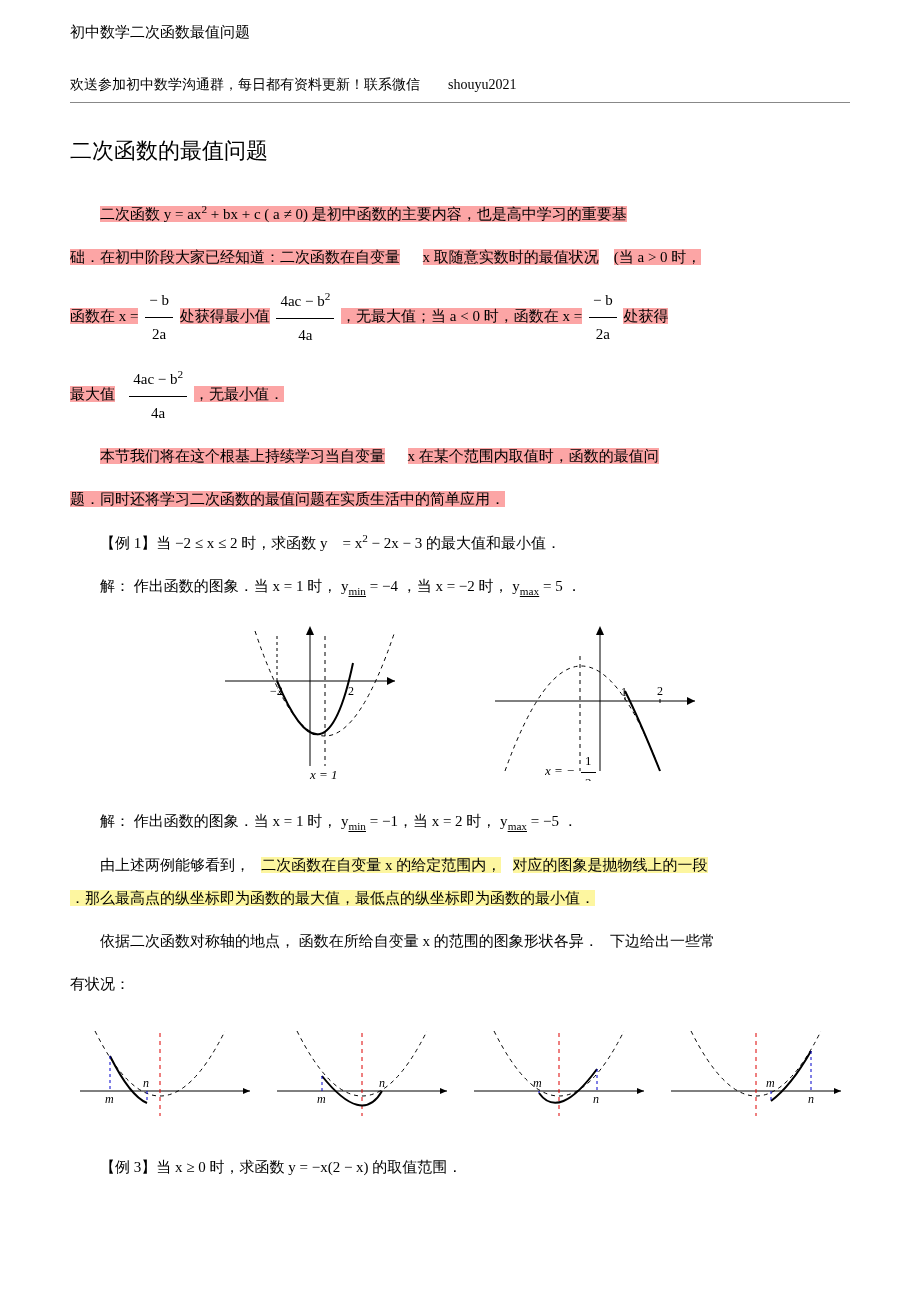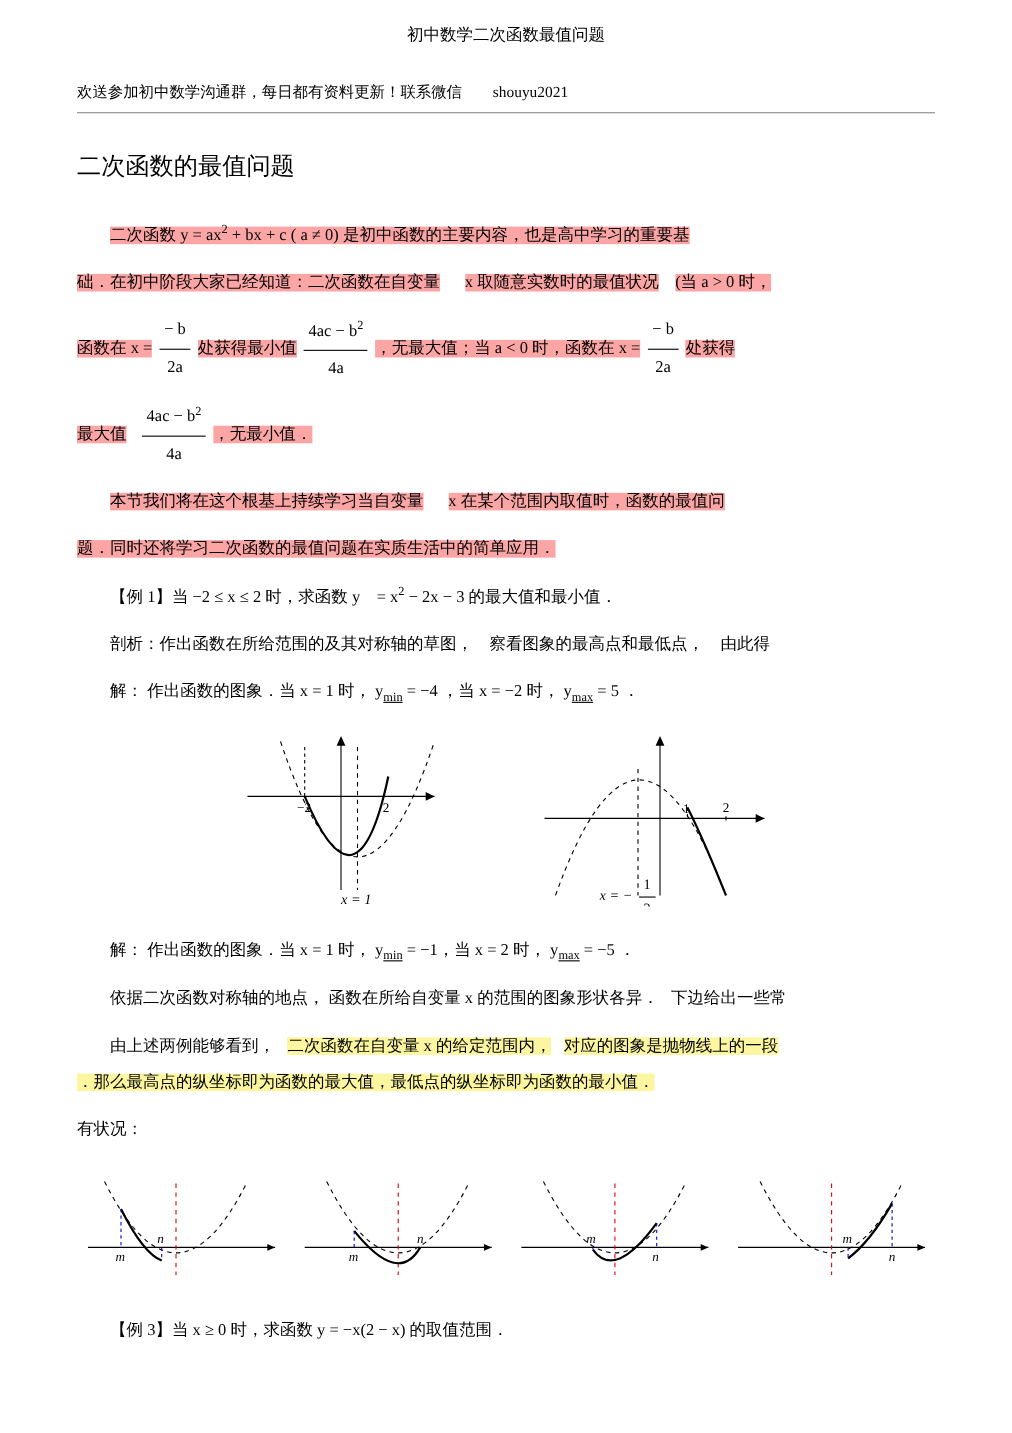--- a/index.html
+++ b/index.html
@@ -10,21 +10,20 @@
   background: #fff;
   color: #000;
   font-size: 15px;
   line-height: 1.6;
 }
 .page {
   padding: 20px 70px 30px 70px;
   box-sizing: border-box;
 }
 .top-title {
-  text-align: center;
   font-size: 15px;
   margin-bottom: 30px;
 }
 .notice {
   font-size: 14px;
   margin-bottom: 6px;
 }
 hr.rule {
   border: none;
   border-top: 1px solid #888;
@@ -143,27 +142,20 @@
   <p class="body-noindent">
     <span class="hl">题．同时还将学习二次函数的最值问题在实质生活中的简单应用．</span>
   </p>
 
   <p class="body">
     <span>【例 1】当  −2 ≤ x ≤ 2 时，求函数  y</span>
     &nbsp;&nbsp;
     <span>= x</span><span class="sup">2</span><span> − 2x − 3 的最大值和最小值．</span>
   </p>
 
-  <p class="body">
-    <span>剖析：作出函数在所给范围的及其对称轴的草图，</span>
-    &nbsp;&nbsp;
-    <span>察看图象的最高点和最低点，</span>
-    &nbsp;&nbsp;
-    <span>由此得</span>
-  </p>
 
   <p class="body">
     <span>解：  作出函数的图象．当   x = 1 时，  y</span><span class="sub">min</span><span>  = −4 ，当 x = −2 时，  y</span><span class="sub">max</span><span> =   5 ．</span>
   </p>
 
   <div class="graph-row">
 
     <svg width="190" height="160">
       <line x1="10" y1="60" x2="180" y2="60" stroke="#000" stroke-width="1"></line>
       <polygon points="180,60 172,56 172,64" fill="#000"></polygon>
@@ -207,32 +199,32 @@
       </foreignObject>
     </svg>
   </div>
 
 
   <p class="body">
     <span>解：  作出函数的图象．当   x = 1 时，  y</span><span class="sub">min</span><span>  = −1，当 x  = 2 时，  y</span><span class="sub">max</span><span> = −5 ．</span>
   </p>
 
   <p class="body">
-    <span>依据二次函数对称轴的地点，  函数在所给自变量 x 的范围的图象形状各异．</span>
-    &nbsp;
-    <span>下边给出一些常</span>
-  </p>
-
-  <p class="body">
     <span>由上述两例能够看到，</span>
     &nbsp;
     <span class="hl-y">二次函数在自变量 x 的给定范围内，</span>
     &nbsp;
     <span class="hl-y">对应的图象是抛物线上的一段</span><br>
     <span class="hl-y">．那么最高点的纵坐标即为函数的最大值，最低点的纵坐标即为函数的最小值．</span>
+  </p>
+
+  <p class="body">
+    <span>依据二次函数对称轴的地点，  函数在所给自变量 x 的范围的图象形状各异．</span>
+    &nbsp;
+    <span>下边给出一些常</span>
   </p>
   <p class="body-noindent">
     <span>有状况：</span>
   </p>
 
   <div class="graph-row-4">
 
     <svg width="180" height="110">
       <line x1="5" y1="70" x2="175" y2="70" stroke="#000"></line>
       <polygon points="175,70 168,67 168,73" fill="#000"></polygon>

